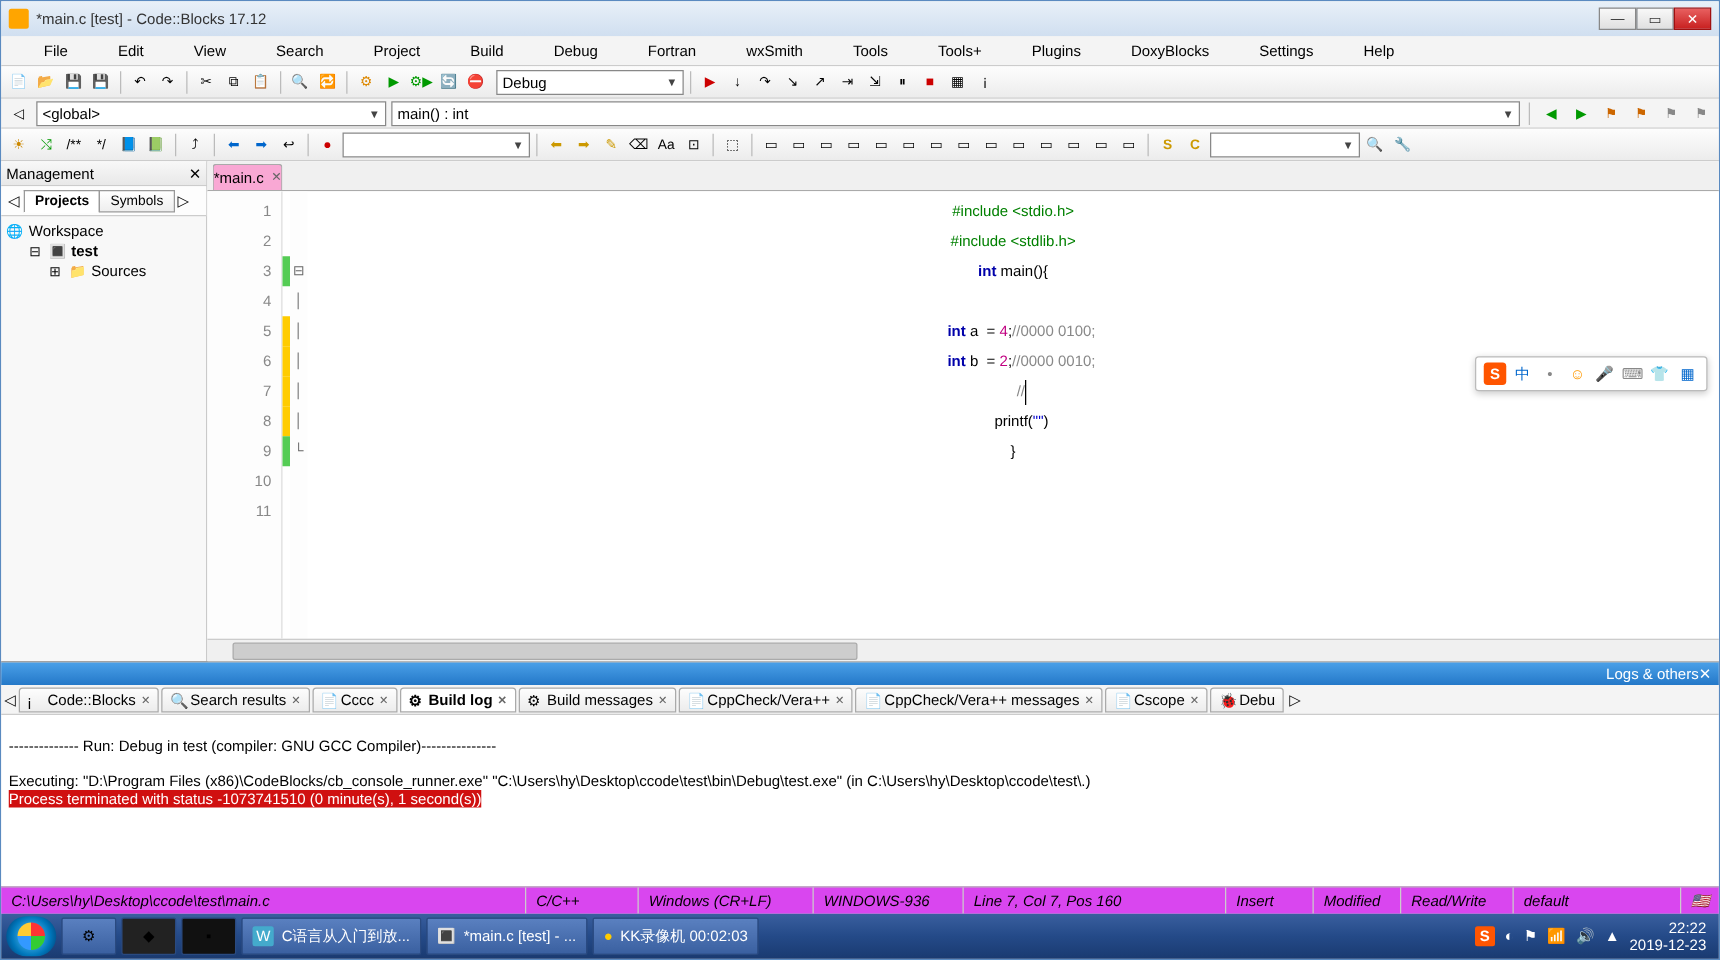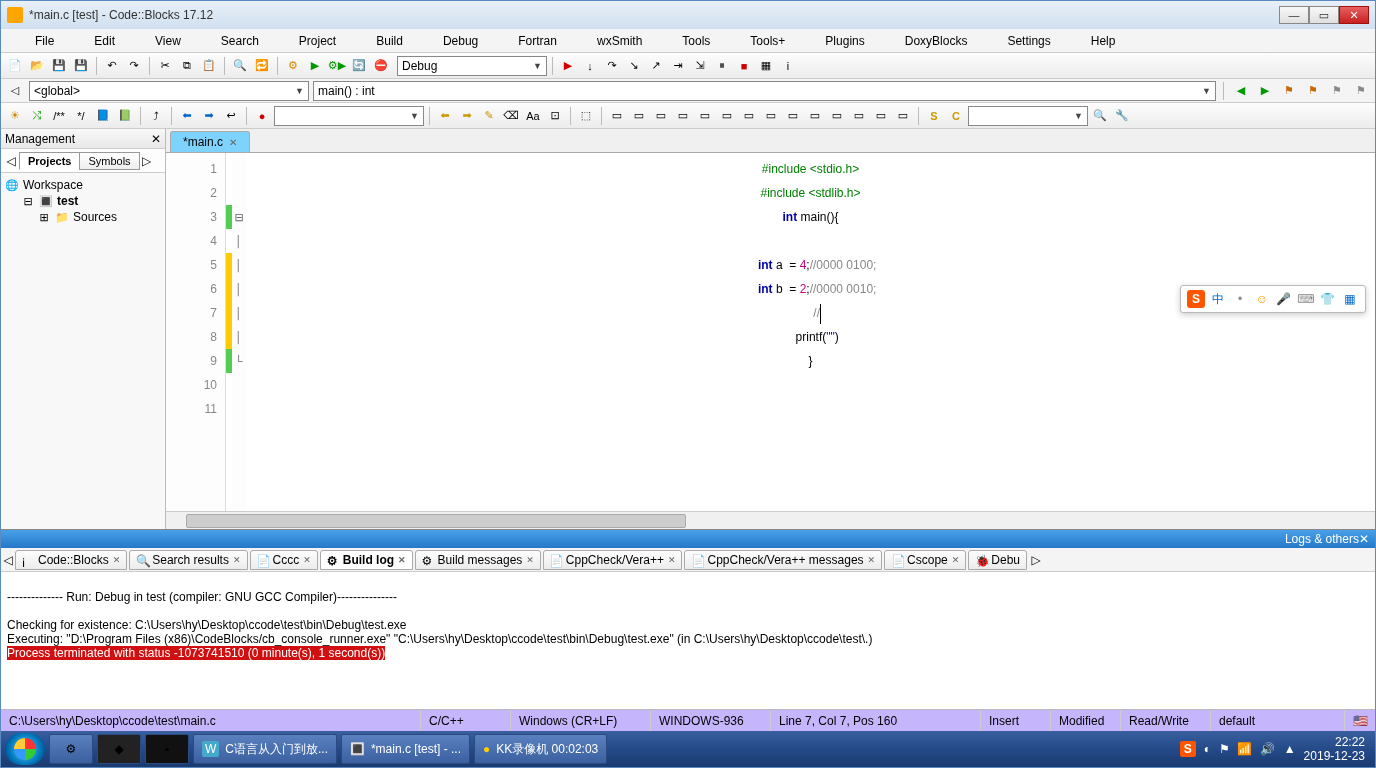--- a/index.html
+++ b/index.html
@@ -26,21 +26,21 @@
 .mgmt-tab { padding: 2px 8px; border: 1px solid #999; background: linear-gradient(#fff,#eee); font-size: 11px; cursor: pointer; margin-right: -1px; }
 .mgmt-tab.active { background: #fff; border-bottom-color: #fff; font-weight: bold; }
 .mgmt-nav { width: 16px; text-align: center; cursor: pointer; }
 .tree { padding: 4px; font-size: 12px; }
 .tree-row { display: flex; align-items: center; gap: 4px; padding: 1px 0; cursor: pointer; }
 .tree-indent { padding-left: 16px; }
 .tree-indent2 { padding-left: 32px; }
 .tree-icon { width: 14px; height: 14px; display:inline-flex; align-items:center; justify-content:center; font-size: 11px; }
 .editor-area { flex: 1; display: flex; flex-direction: column; min-width: 0; background: #fff; }
 .tab-strip { height: 24px; display: flex; align-items: flex-end; background: #f0f0f0; border-bottom: 1px solid #aaa; padding-left: 4px; }
-.code-tab { display: flex; align-items: center; gap: 6px; padding: 3px 12px; border: 1px solid #aaa; border-bottom: none; background: #7dd3fc; font-size: 12px; cursor: pointer; border-radius: 3px 3px 0 0; }
+.code-tab { display: flex; align-items: center; gap: 6px; padding: 3px 0; border: 1px solid #aaa; border-bottom: none; background: #f9a8d4; font-size: 12px; cursor: pointer; border-radius: 3px 3px 0 0; }
 .code-tab .x { font-size: 10px; color: #666; cursor:pointer; }
 .editor { flex: 1; display: flex; font-family: "Courier New", monospace; font-size: 18px; overflow: auto; background: #fff; position: relative; }
 .gutter { width: 60px; background: #fdfdfd; text-align: right; color: #888; padding: 4px 8px 4px 0; border-right: 1px solid #ddd; }
 .gutter div { height: 24px; line-height: 24px; }
 .fold-gutter { width: 14px; background: #fdfdfd; padding: 4px 0; }
 .fold-gutter div { height: 24px; line-height: 24px; text-align: center; font-size: 11px; color: #666; }
 .margin-bar { width: 6px; padding: 4px 0; }
 .margin-bar div { height:24px; }
 .code-lines { flex: 1; padding: 4px 0; text-align: center; }
 .code-lines div.line { height: 24px; line-height: 24px; white-space: pre; }
@@ -54,21 +54,21 @@
 .logs-panel { height: 180px; display: flex; flex-direction: column; border-top: 1px solid #888; }
 .logs-title { height: 18px; background: linear-gradient(#4aa0e8,#2478c8); color: #fff; font-size: 11px; padding: 0 6px; display: flex; align-items: center; justify-content: flex-end; }
 .logs-tabs { height: 24px; display: flex; align-items: center; background: #f4f4f4; border-bottom: 1px solid #ccc; overflow: hidden; }
 .logs-nav { width: 14px; text-align:center; cursor:pointer; }
 .log-tab { display: flex; align-items: center; gap: 4px; padding: 2px 6px; border: 1px solid #aaa; background: linear-gradient(#fdfdfd,#ececec); font-size: 11px; cursor: pointer; margin-right: 2px; border-radius: 3px 3px 0 0; white-space: nowrap; }
 .log-tab.active { font-weight: bold; background: #fff; }
 .log-tab .x { font-size: 9px; color: #666; }
 .log-icon { width:12px; height:12px; display:inline-block; }
 .log-body { flex: 1; background: #fff; font-family: "Courier New", monospace; font-size: 12px; padding: 4px 6px; overflow: auto; color: #000; }
 .log-body .err { background: #d01010; color: #fff; }
-.statusbar { height: 22px; background: #c4b5fd; border-top: 1px solid #bbb; display: flex; align-items: center; font-size: 11px; }
+.statusbar { height: 22px; background: #d946ef; border-top: 1px solid #bbb; display: flex; align-items: center; font-size: 11px; font-style: italic; }
 .status-cell { padding: 0 8px; border-right: 1px solid #ccc; height: 100%; display:flex; align-items:center; }
 .taskbar { height: 36px; background: linear-gradient(to bottom, #3a5f9f 0%, #244a88 50%, #1a3a70 100%); display: flex; align-items: center; padding: 0 4px; gap: 4px; }
 .start-btn { width: 40px; height: 32px; border-radius: 16px; background: radial-gradient(circle,#6cf 0%,#07b 60%,#036 100%); display:flex; align-items:center; justify-content:center; cursor:pointer; }
 .start-btn .orb { width:22px; height:22px; border-radius:50%; background: conic-gradient(#f33 0 90deg,#3c3 90deg 180deg,#39f 180deg 270deg,#fc3 270deg 360deg); }
 .task-item { height: 30px; padding: 0 8px; background: linear-gradient(#5a80c0,#3a60a0); border: 1px solid #2a4a80; border-radius: 2px; display: flex; align-items: center; gap: 6px; color: #fff; font-size: 11px; cursor: pointer; max-width: 160px; overflow:hidden; white-space:nowrap; }
 .task-icon-only { width: 44px; height: 30px; background: linear-gradient(#5a80c0,#3a60a0); border: 1px solid #2a4a80; border-radius: 2px; display:flex; align-items:center; justify-content:center; cursor:pointer; }
 .tray { margin-left: auto; display: flex; align-items: center; gap: 8px; color: #fff; font-size: 11px; padding-right: 6px; }
 .clock { text-align: right; line-height: 14px; }
 .floating-ime { position: absolute; right: 10px; top: 285px; background: #fff; border: 1px solid #bbb; border-radius: 3px; box-shadow: 0 2px 6px rgba(0,0,0,0.2); font-size: 12px; }
 .ime-tip { padding: 4px 8px; border-bottom: 1px solid #ddd; }
@@ -371,21 +371,20 @@
       <div class="log-tab">
           <span class="log-icon">🐞</span>
           <span>Debu</span>
         </div>
       <span class="logs-nav">▷</span>
     </div>
     <div class="log-body">
       <div><br></div>
       <div>-------------- Run: Debug in test (compiler: GNU GCC Compiler)---------------</div>
       <div><br></div>
-      <div>Checking for existence: C:\Users\hy\Desktop\ccode\test\bin\Debug\test.exe</div>
       <div>Executing: "D:\Program Files (x86)\CodeBlocks/cb_console_runner.exe" "C:\Users\hy\Desktop\ccode\test\bin\Debug\test.exe"  (in C:\Users\hy\Desktop\ccode\test\.)</div>
       <div><span class="err">Process terminated with status -1073741510 (0 minute(s), 1 second(s))</span></div>
     </div>
   </div>
 
   <div class="statusbar">
     <div class="status-cell" style="flex:0 0 420px;">C:\Users\hy\Desktop\ccode\test\main.c</div>
     <div class="status-cell" style="width:90px;">C/C++</div>
     <div class="status-cell" style="width:140px;">Windows (CR+LF)</div>
     <div class="status-cell" style="width:120px;">WINDOWS-936</div>

